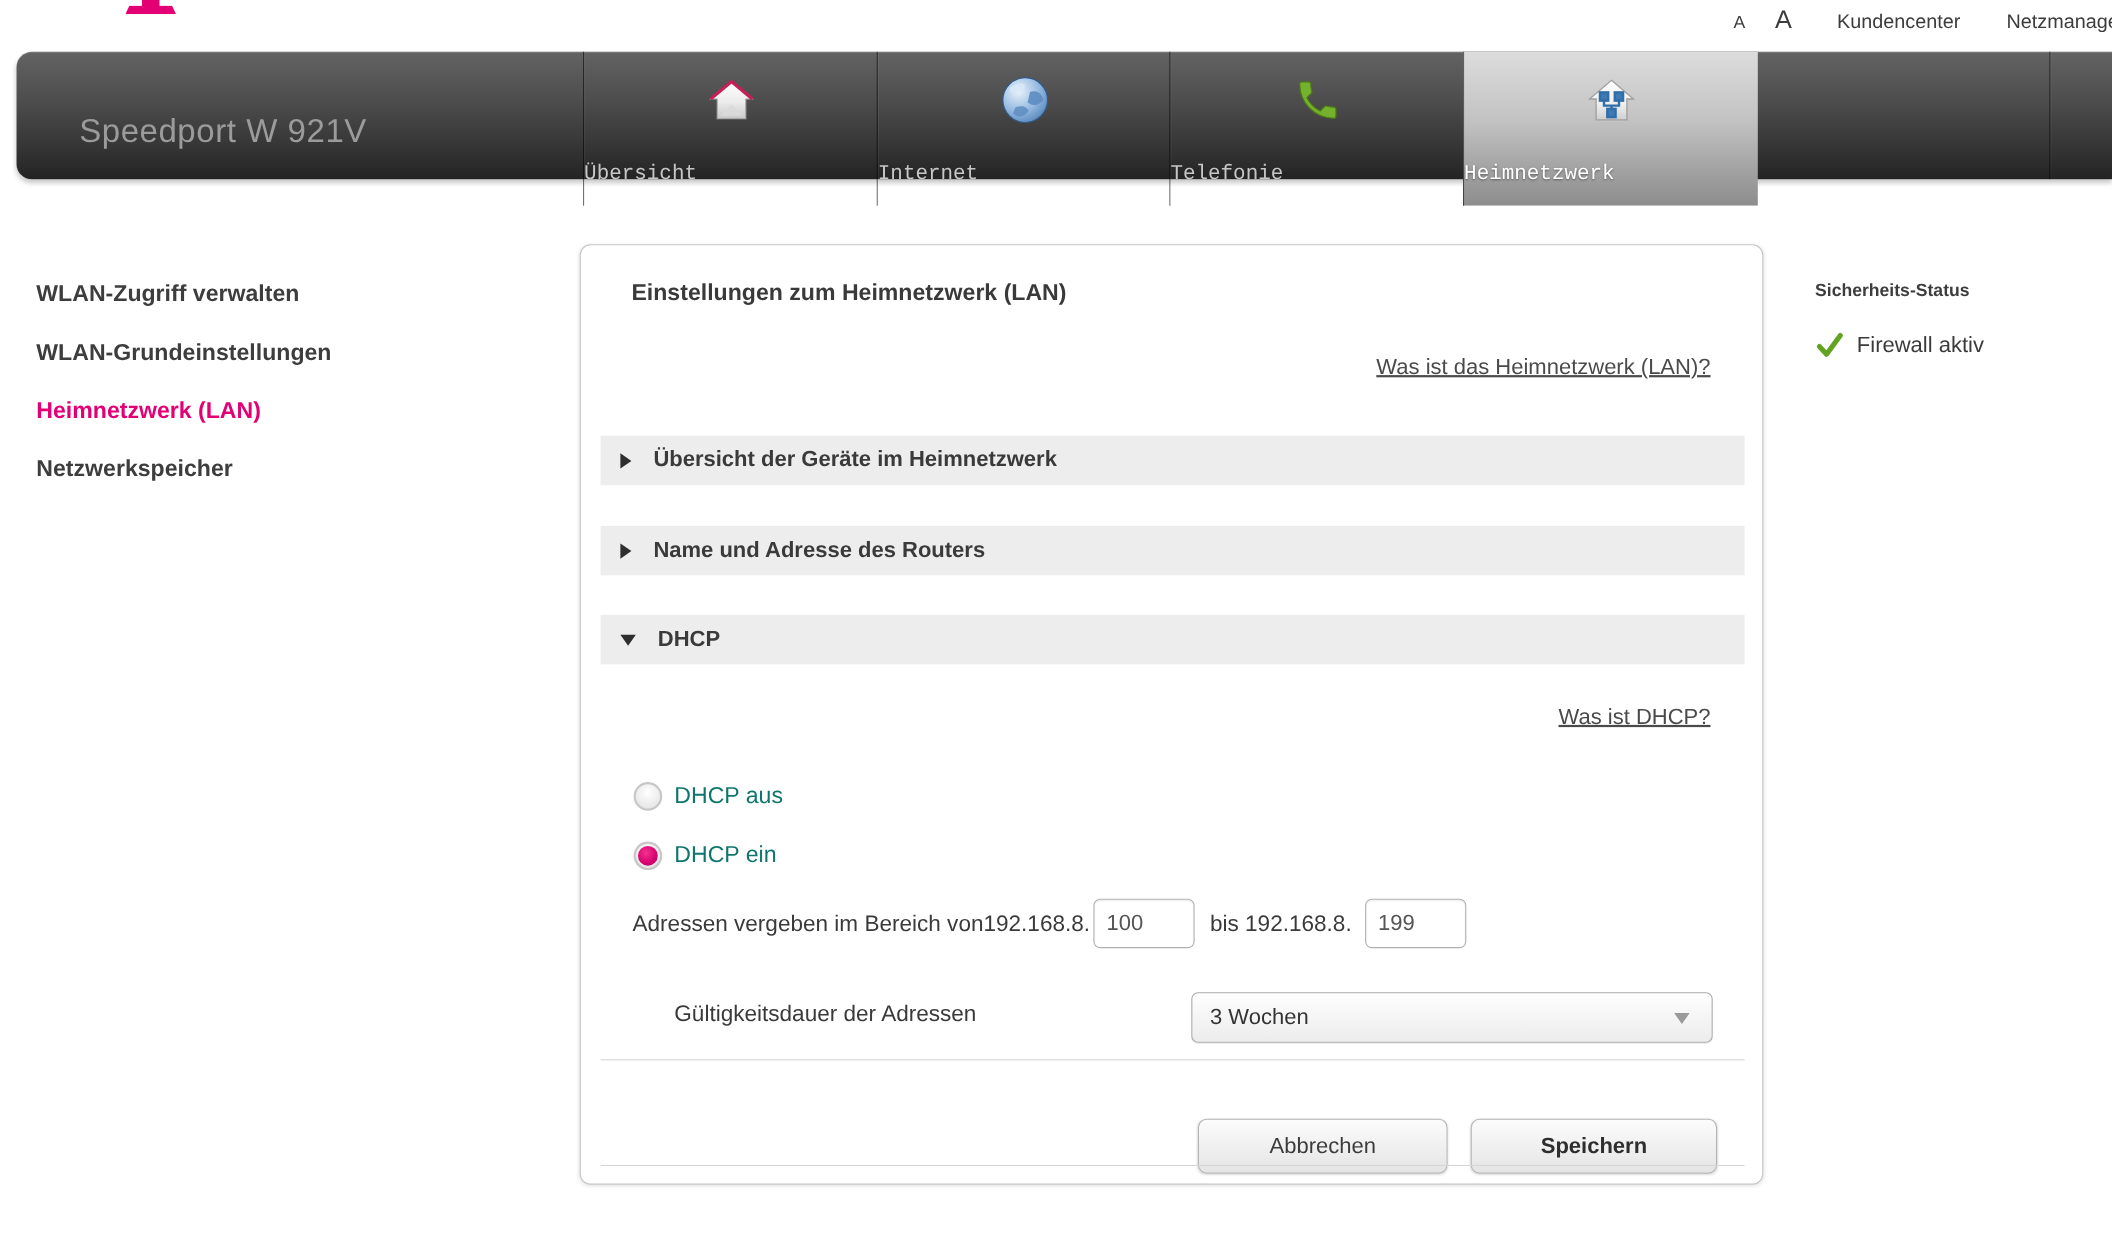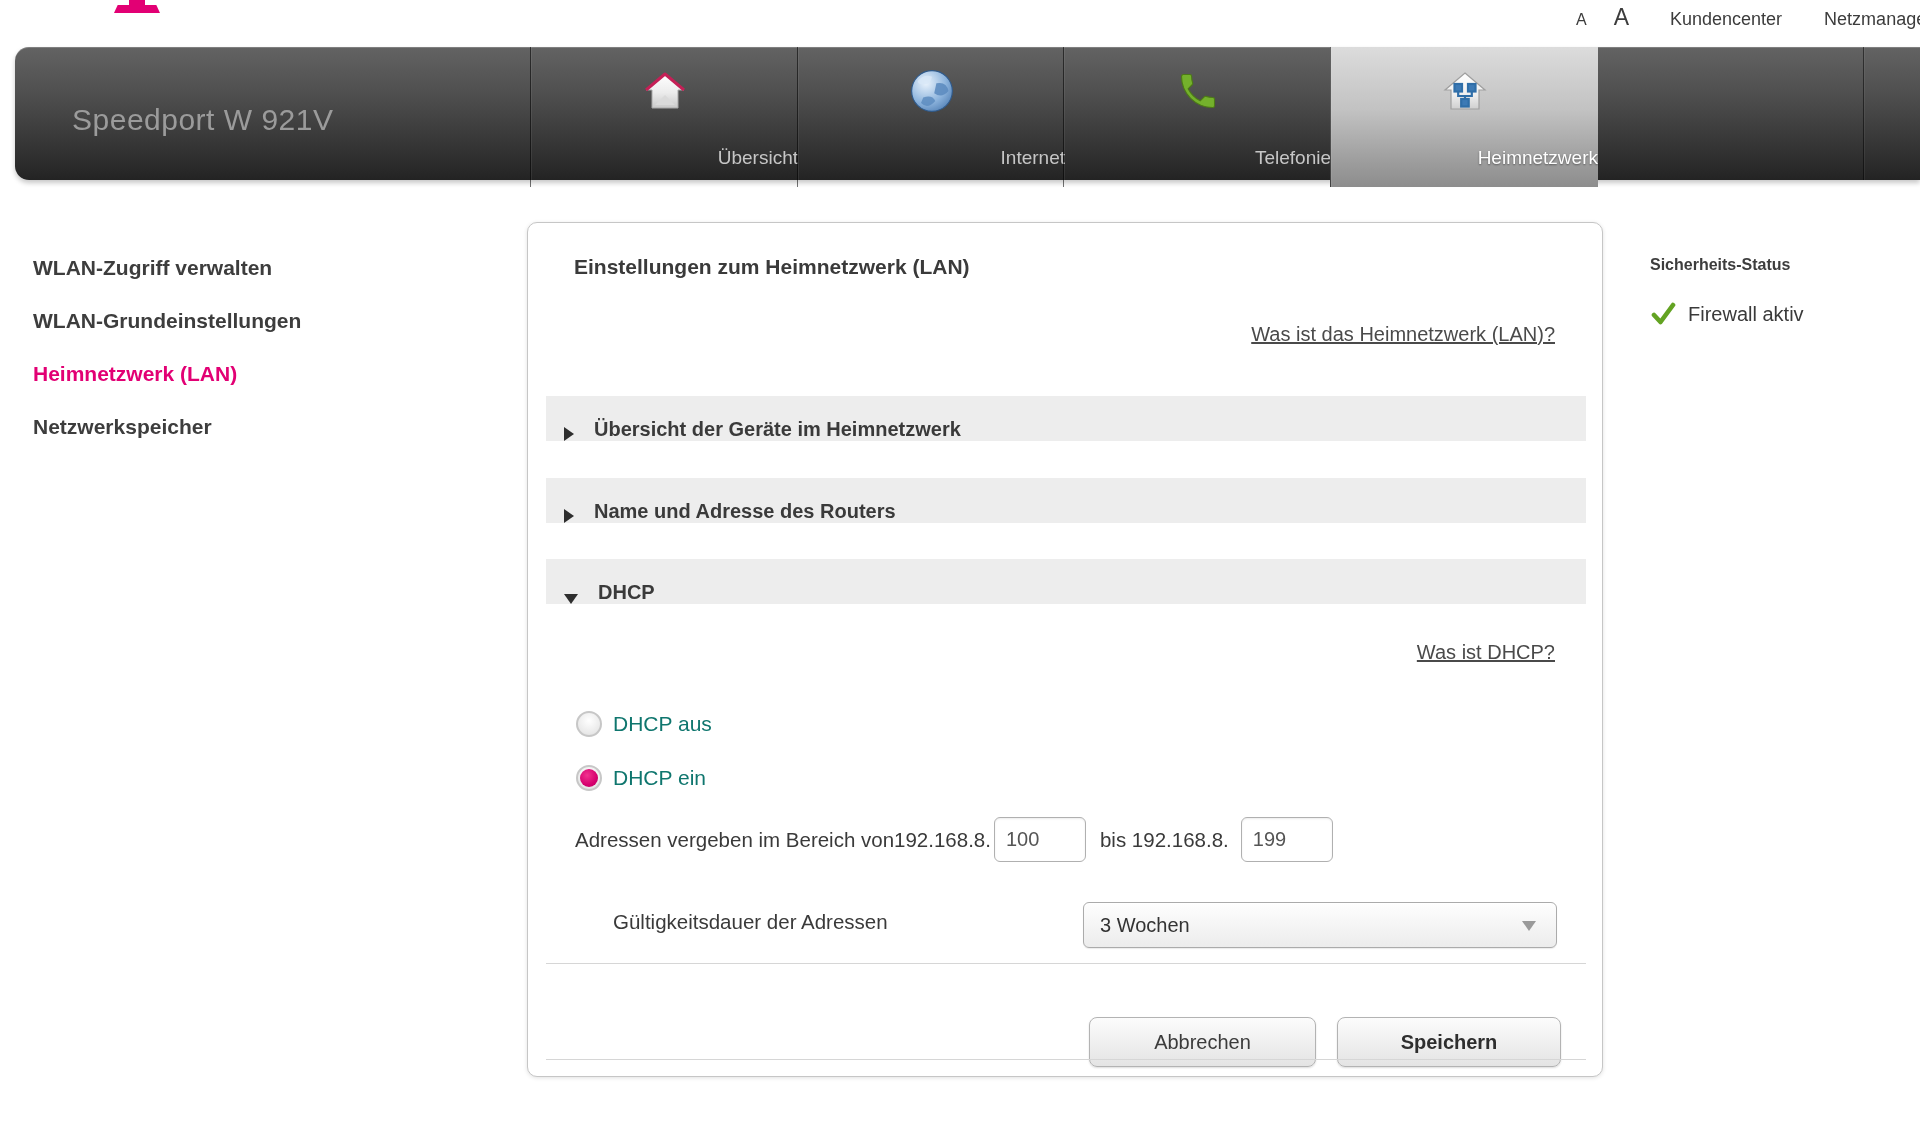--- a/index.html
+++ b/index.html
@@ -10,53 +10,53 @@
   .logo-frag{position:absolute;left:114px;top:0;width:46px;height:13px;}
   .logo-stem{position:absolute;left:15px;top:0;width:16px;height:6px;background:#e20074;}
   .logo-base{position:absolute;left:0;top:5px;width:46px;height:8px;background:#e20074;
              clip-path:polygon(0 100%,8% 0,92% 0,100% 100%);}
   .top-links{position:absolute;left:1576px;top:4px;display:flex;align-items:baseline;white-space:nowrap;}
   .fs-small{font-size:16px;color:#3c3c3c;margin-right:27px;cursor:pointer;}
   .fs-large{font-size:23px;color:#3c3c3c;margin-right:41px;cursor:pointer;}
   .top-link{font-size:18px;color:#3c3c3c;margin-right:42px;cursor:pointer;text-decoration:none;}
 
   
-  .navbar{position:absolute;left:15px;top:47px;width:1905px;height:133px;
+  .navbar{position:absolute;left:15px;top:47px;width:1905px;height:116px;
           border-radius:14px 0 0 14px;
           background:linear-gradient(180deg,#636363 0%,#4c4c4c 40%,#303030 82%,#232323 100%);
           box-shadow:0 3px 5px rgba(0,0,0,.22), inset 0 1px 0 rgba(255,255,255,.18);}
   .brand{position:absolute;left:57px;top:0;height:146px;line-height:146px;
          font-size:30px;color:#9b9b9b;letter-spacing:.5px;}
   .tab{position:absolute;top:0;height:140px;width:267px;border-left:1px solid rgba(0,0,0,.55);
        box-shadow:inset 1px 0 0 rgba(255,255,255,.07);cursor:pointer;}
   .tab1{left:515px;} .tab2{left:782px;} .tab3{left:1048px;} .tab4{left:1315px;}
   .tab.active{background:linear-gradient(180deg,#dcdcdc 0%,#c2c2c2 45%,#9a9a9a 85%,#8d8d8d 100%);}
   .tab-icon{position:absolute;left:50%;top:22px;transform:translateX(-50%);width:44px;height:44px;}
-  .tab-label{position:absolute;bottom:18px;width:100%;text-align:right;
-             font-size:19px;color:#c6c6c6;}
+  .tab-label{position:absolute;bottom:18px;width:100%;text-align:left;
+             font-size:19px;color:#c6c6c6;font-family:Liberation Mono, monospace;}
   .tab.active .tab-label{color:#ffffff;text-shadow:0 1px 2px rgba(0,0,0,.45);}
   .nav-end-divider{position:absolute;left:1848px;top:0;width:1px;height:100%;
                    background:rgba(0,0,0,.5);box-shadow:1px 0 0 rgba(255,255,255,.06);}
 
   
   .sidebar{position:absolute;left:33px;top:241px;width:440px;}
   .side-item{height:53px;display:flex;align-items:center;font-size:21px;font-weight:bold;
              color:#3d3d3d;cursor:pointer;}
   .side-item.active{color:#e20074;}
 
   
   .panel{position:absolute;left:527px;top:222px;width:1076px;height:855px;background:#fff;
          border:1px solid #c6c6c6;border-radius:10px;box-shadow:0 1px 4px rgba(0,0,0,.12);
          box-sizing:border-box;}
   .panel-title{position:absolute;left:46px;top:32px;font-size:21px;font-weight:bold;color:#3a3a3a;margin:0;}
   .help-link{position:absolute;right:47px;font-size:20px;color:#4a4a4a;text-decoration:underline;
              cursor:pointer;white-space:nowrap;}
   .hl1{top:100px;} .hl2{top:418px;}
   .acc-row{position:absolute;left:18px;width:1040px;height:45px;background:#ededed;
-           display:flex;align-items:flex-end;cursor:pointer;}
+           display:flex;align-items:center;cursor:pointer;}
   .acc1{top:173px;} .acc2{top:255px;} .acc3{top:336px;}
   .arr{margin-left:18px;width:0;height:0;}
   .arr-right{border-top:7px solid transparent;border-bottom:7px solid transparent;
              border-left:10px solid #2e2e2e;}
   .arr-down{border-left:7px solid transparent;border-right:7px solid transparent;
             border-top:10px solid #2e2e2e;}
   .acc-label{margin-left:20px;font-size:20px;font-weight:bold;color:#3a3a3a;}
 
   .radio-row{position:absolute;left:48px;display:flex;align-items:center;gap:11px;cursor:pointer;}
   .rr1{top:488px;} .rr2{top:542px;}

